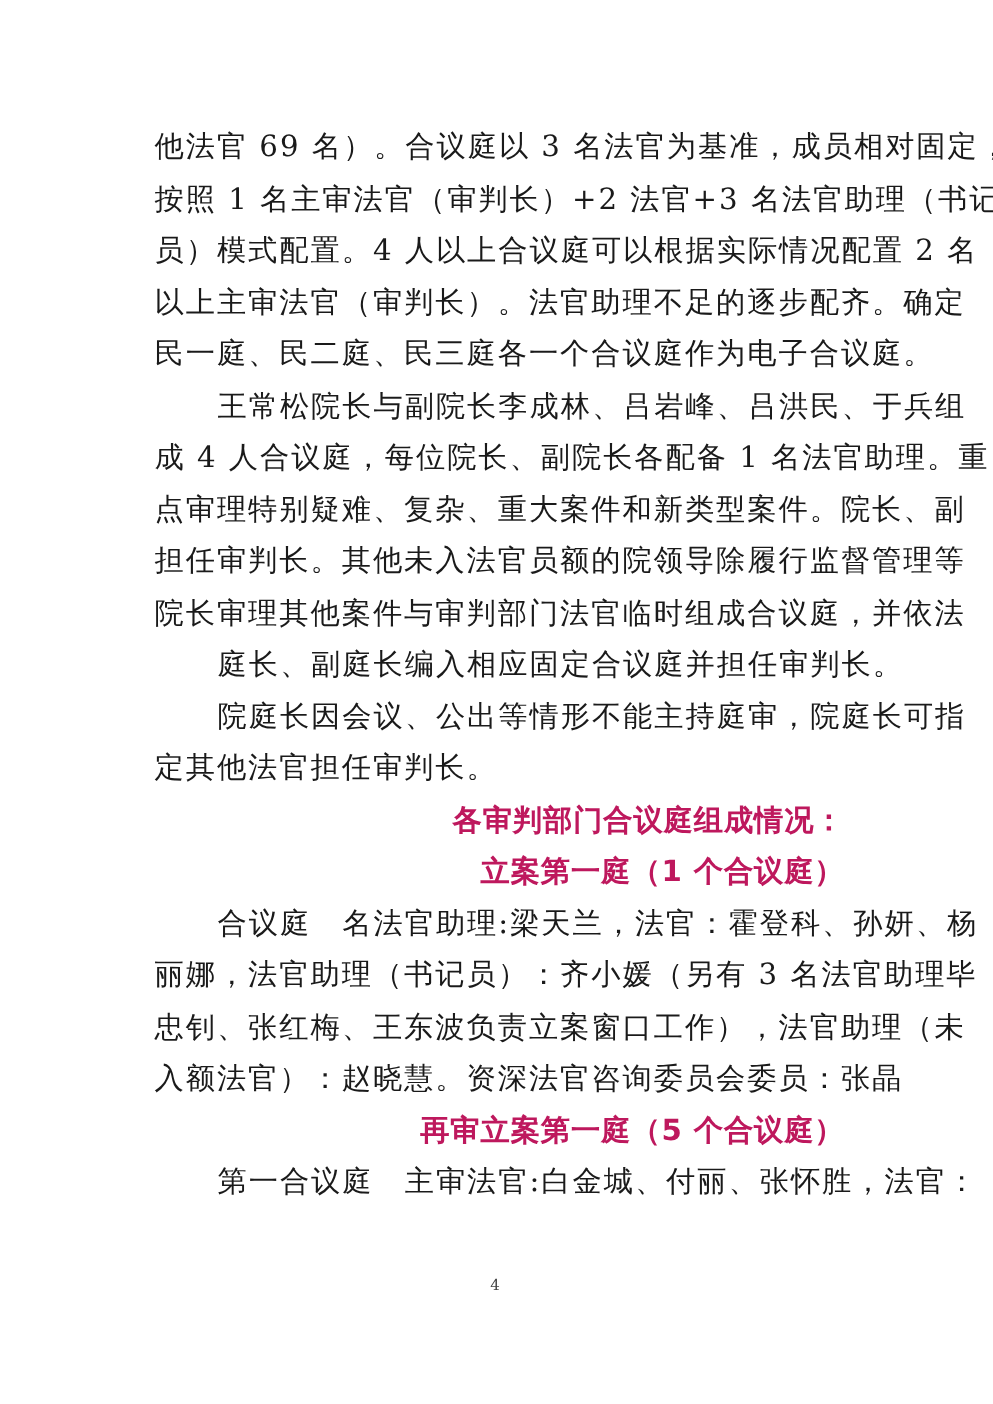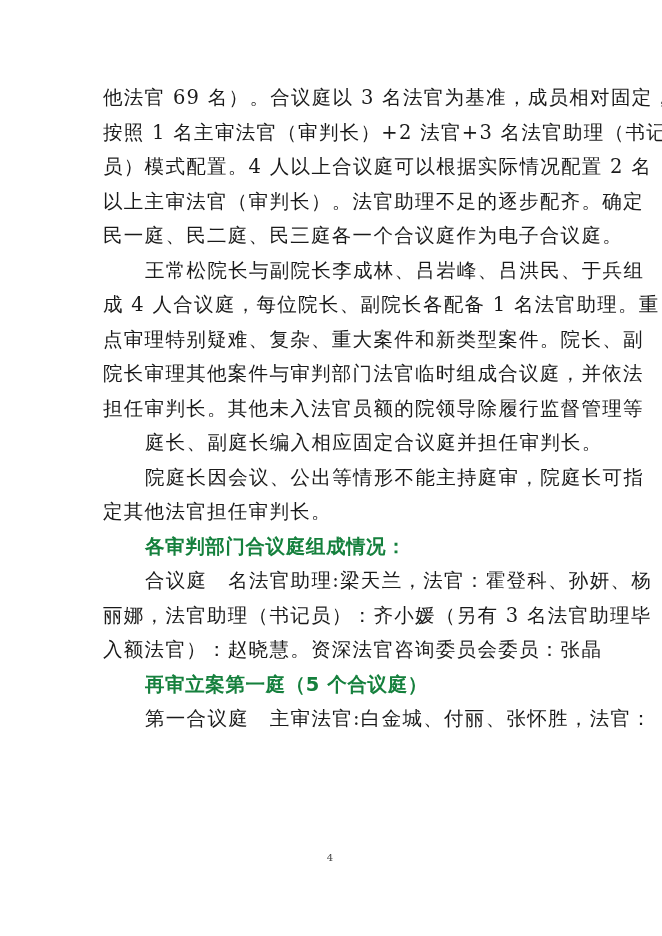--- a/index.html
+++ b/index.html
@@ -8,45 +8,47 @@
       position: absolute; left: 0; top: 0; width: 662px; height: 936px; background: #fff;
     }
     .content {
       position: absolute; left: 103px; top: 81px; width: 460px;
       font-family: "DejaVu Serif", "Liberation Serif", serif;
       font-size: 19.5px; line-height: 34.5px; color: #1a1a1a;
       letter-spacing: 1.3px;
     }
     .line { height: 34.5px; white-space: nowrap; overflow: visible; }
     .indent { padding-left: 42px; }
-    .bold { font-weight: bold; font-family: "DejaVu Sans", "Liberation Sans", sans-serif; letter-spacing: 0.6px; color: #15803d; }
+    .bold { font-weight: bold; font-family: "DejaVu Sans", "Liberation Sans", sans-serif; letter-spacing: 0.6px; color: #be185d; text-align: right; }
     .page-number {
       position: absolute; left: 320px; top: 852px; width: 20px; text-align: center;
       font-family: "DejaVu Serif", serif; font-size: 10px; color: #444;
     }
   </style>
 </head>
 <body>
 
 <div class="page">
   <div class="content">
     <div class="line">他法官 69 名）。合议庭以 3 名法官为基准，成员相对固定，</div>
     <div class="line">按照 1 名主审法官（审判长）+2 法官+3 名法官助理（书记</div>
     <div class="line">员）模式配置。4 人以上合议庭可以根据实际情况配置 2 名</div>
     <div class="line">以上主审法官（审判长）。法官助理不足的逐步配齐。确定</div>
     <div class="line">民一庭、民二庭、民三庭各一个合议庭作为电子合议庭。</div>
     <div class="line indent">王常松院长与副院长李成林、吕岩峰、吕洪民、于兵组</div>
     <div class="line">成 4 人合议庭，每位院长、副院长各配备 1 名法官助理。重</div>
     <div class="line">点审理特别疑难、复杂、重大案件和新类型案件。院长、副</div>
+    <div class="line">担任审判长。其他未入法官员额的院领导除履行监督管理等</div>
     <div class="line">院长审理其他案件与审判部门法官临时组成合议庭，并依法</div>
-    <div class="line">担任审判长。其他未入法官员额的院领导除履行监督管理等</div>
     <div class="line indent">庭长、副庭长编入相应固定合议庭并担任审判长。</div>
     <div class="line indent">院庭长因会议、公出等情形不能主持庭审，院庭长可指</div>
     <div class="line">定其他法官担任审判长。</div>
     <div class="line indent bold">各审判部门合议庭组成情况：</div>
+    <div class="line indent bold">立案第一庭（1 个合议庭）</div>
     <div class="line indent">合议庭　名法官助理:梁天兰，法官：霍登科、孙妍、杨</div>
     <div class="line">丽娜，法官助理（书记员）：齐小媛（另有 3 名法官助理毕</div>
+    <div class="line">忠钊、张红梅、王东波负责立案窗口工作），法官助理（未</div>
     <div class="line">入额法官）：赵晓慧。资深法官咨询委员会委员：张晶</div>
     <div class="line indent bold">再审立案第一庭（5 个合议庭）</div>
     <div class="line indent">第一合议庭　主审法官:白金城、付丽、张怀胜，法官：</div>
   </div>
   <div class="page-number">4</div>
 </div>
 
 </body></html>

